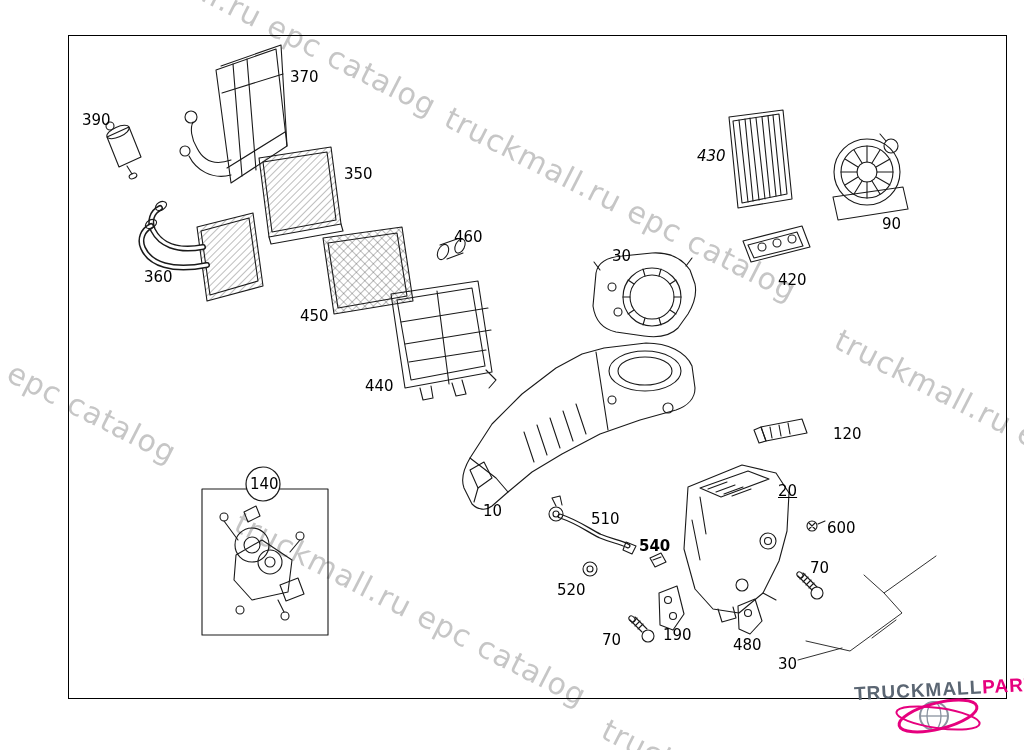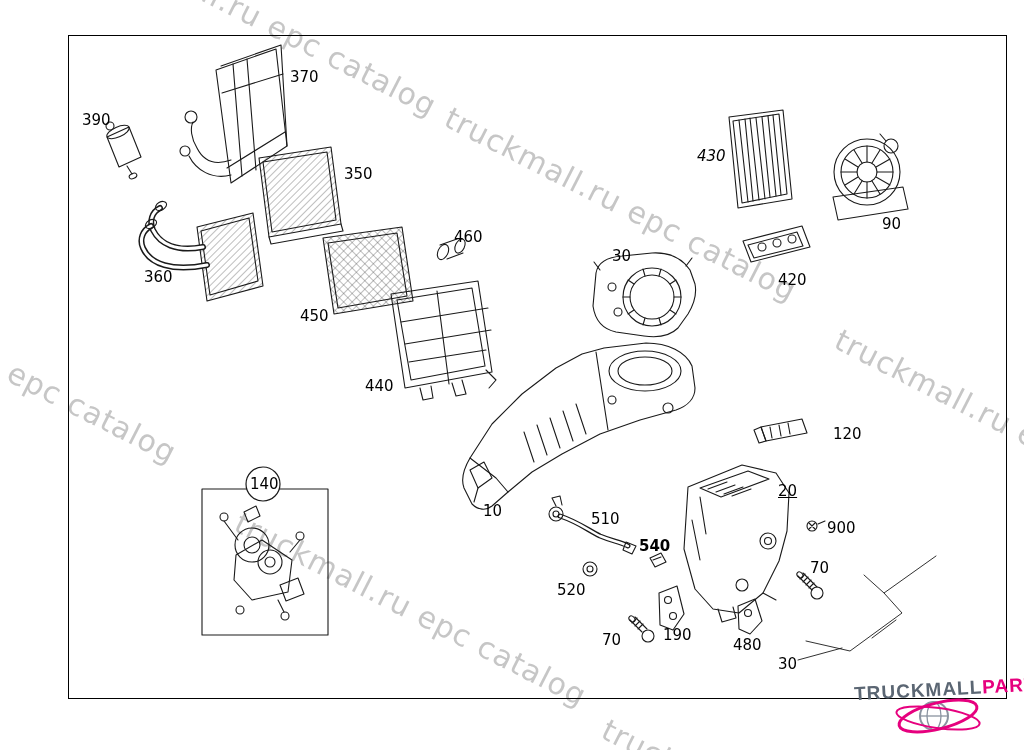--- a/index.html
+++ b/index.html
@@ -291,21 +291,21 @@
   <div class="plabel" style="left:144px; top:268px;">360</div>
   <div class="plabel" style="left:300px; top:307px;">450</div>
   <div class="plabel" style="left:365px; top:377px;">440</div>
   <div class="plabel" style="left:697px; top:147px;font-style:italic;">430</div>
   <div class="plabel" style="left:882px; top:215px;">90</div>
   <div class="plabel" style="left:778px; top:271px;">420</div>
   <div class="plabel" style="left:612px; top:247px;">30</div>
   <div class="plabel" style="left:805px; top:425px;margin-left:28px;">120</div>
   <div class="plabel" style="left:778px; top:482px;text-decoration:underline;">20</div>
   <div class="plabel" style="left:483px; top:502px;">10</div>
-  <div class="plabel" style="left:827px; top:519px;">900</div>
+  <div class="plabel" style="left:827px; top:519px;">600</div>
   <div class="plabel" style="left:591px; top:510px;">510</div>
   <div class="plabel" style="left:639px; top:537px;font-weight:bold;">540</div>
   <div class="plabel" style="left:557px; top:581px;">520</div>
   <div class="plabel" style="left:810px; top:559px;">70</div>
   <div class="plabel" style="left:602px; top:631px;">70</div>
   <div class="plabel" style="left:663px; top:626px;">190</div>
   <div class="plabel" style="left:733px; top:636px;">480</div>
   <div class="plabel" style="left:778px; top:655px;">30</div>
   <div class="plabel" style="left:250px; top:475px;">140</div>
 

